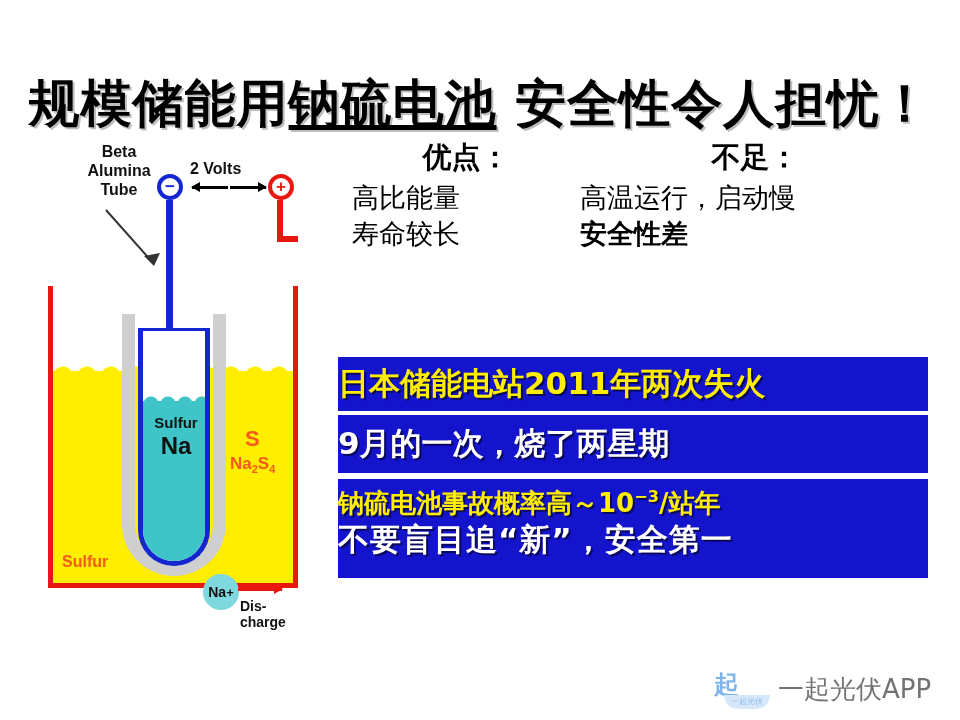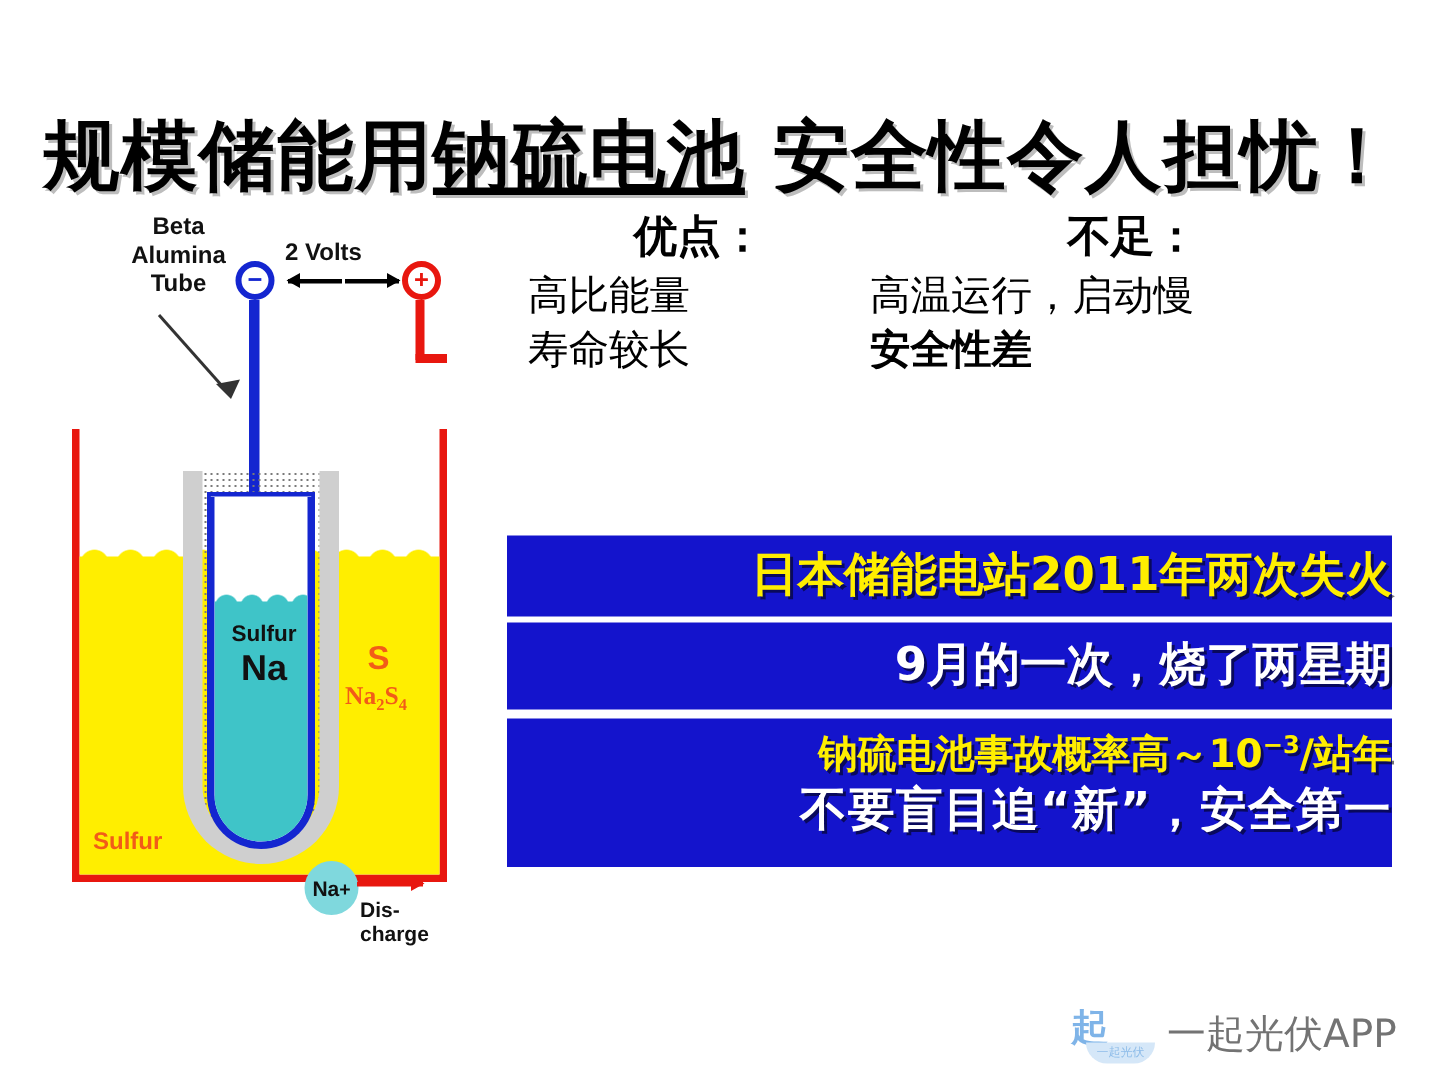--- a/index.html
+++ b/index.html
@@ -180,21 +180,21 @@
     color: #f25c18;
     font-family: "Liberation Sans", sans-serif;
   }
   .label-na2s4 {
     position: absolute;
     left: 190px;
     top: 318px;
     font-size: 17px;
     font-weight: bold;
     color: #f25c18;
-    font-family: Liberation Serif, serif;
+    font-family: Liberation Sans, sans-serif;
   }
   .label-na2s4 sub { font-size: 11px; }
   .label-sulfur {
     position: absolute;
     left: 22px;
     top: 417px;
     font-size: 16px;
     font-weight: bold;
     color: #f25c18;
     font-family: "Liberation Sans", sans-serif;
@@ -383,21 +383,21 @@
   }
   .pc-item.bold { font-weight: bold; }
 
   
   .banner {
     position: absolute;
     left: 338px;
     width: 590px;
     background: #1414cc;
     box-sizing: border-box;
-    text-align: right;
+    text-align: left;
     font-family: "DejaVu Sans", "Liberation Sans", sans-serif;
     font-weight: bold;
   }
   #banner-fire {
     top: 357px;
     height: 54px;
     line-height: 52px;
   }
   #banner-duration {
     top: 415px;

